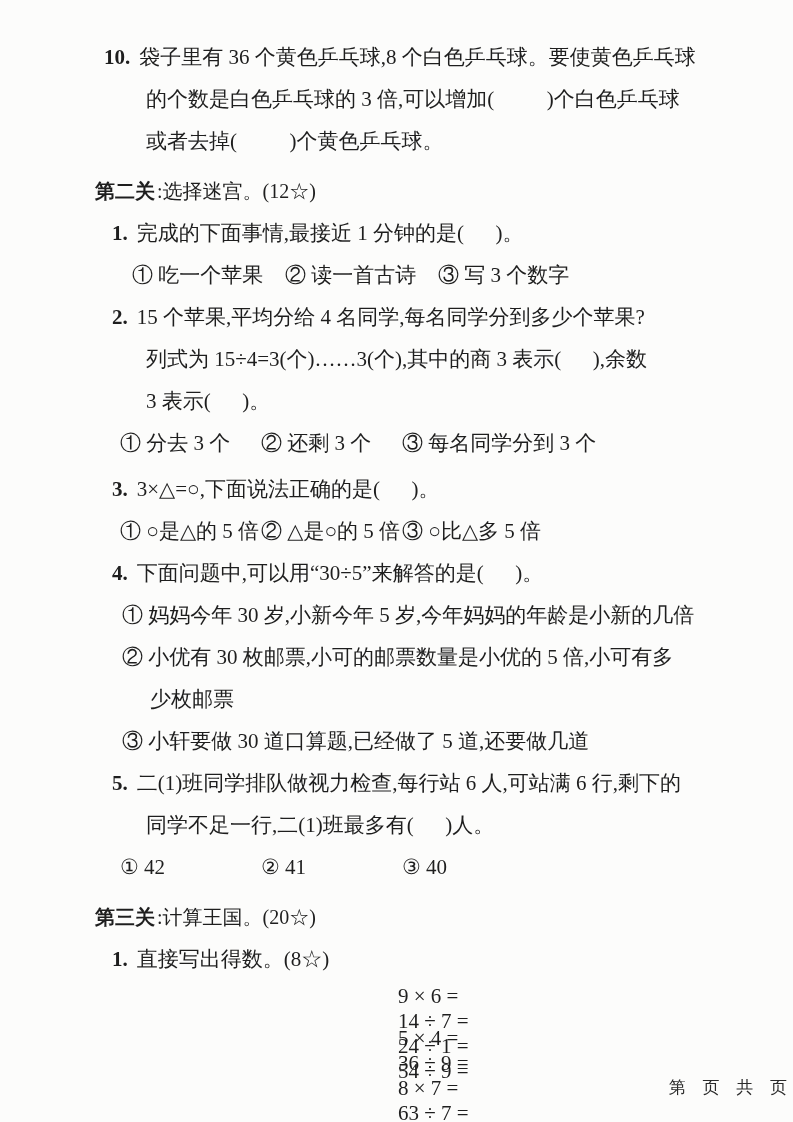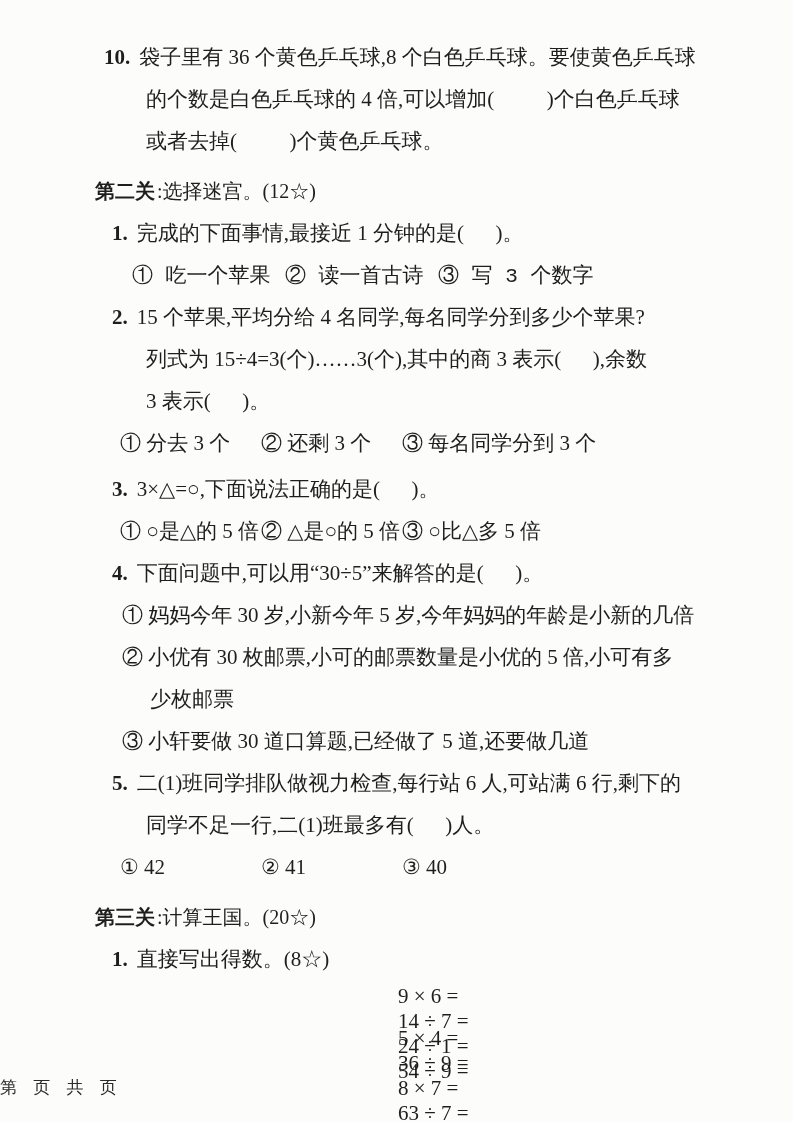--- a/index.html
+++ b/index.html
@@ -25,50 +25,50 @@
   .qnum {
     font-weight: 700;
     margin-right: 9px;
   }
   .q10-first   { padding-left: 104px; }
   .q-first     { padding-left: 112px; }
   .cont        { padding-left: 146px; }
   .sec-head    { padding-left: 95px; margin-top: 8px; font-size: 20px; }
   .sec-title   { font-weight: 700; font-family: "Liberation Sans", "DejaVu Sans", sans-serif; margin-right: 2px; }
   .mt4         { margin-top: 4px; }
-  .opts-q1     { padding-left: 132px; font-family: Liberation Mono, monospace; }
+  .opts-q1     { padding-left: 132px; }
   .opts-q1 .opt { display: inline-block; width: 153px; }
   .opts-q1 .opt:last-child { width: auto; }
   .opts-std    { padding-left: 120px; }
   .opts-std .opt { display: inline-block; width: 141px; }
   .opts-std .opt:last-child { width: auto; }
   .optline     { padding-left: 122px; }
   .opt-cont    { padding-left: 150px; }
   .calc        { padding-left: 125px; flex-direction: column; }
   .calc .expr  { display: inline-block; width: 122px; }
   .footer {
     position: absolute;
     left: 0; right: 0;
     top: 1076px;
-    text-align: left;
-    font-family: Liberation Serif, serif;
+    text-align: right;
+    font-family: Liberation Sans, sans-serif;
     font-size: 17px;
     letter-spacing: 6px;
     color: #2a2a2a;
   }
 </style>
 </head>
 <body>
 
 <div class="page">
 
   <div class="line q10-first">
     <span class="qnum">10.</span><span>袋子里有 36 个黄色乒乓球,8 个白色乒乓球。要使黄色乒乓球</span>
   </div>
-  <div class="line cont">的个数是白色乒乓球的 4 倍,可以增加(          )个白色乒乓球</div>
+  <div class="line cont">的个数是白色乒乓球的 3 倍,可以增加(          )个白色乒乓球</div>
   <div class="line cont">或者去掉(          )个黄色乒乓球。</div>
 
   <div class="line sec-head">
     <span class="sec-title">第二关</span><span>:选择迷宫。(12☆)</span>
   </div>
 
   <div class="line q-first">
     <span class="qnum">1.</span><span>完成的下面事情,最接近 1 分钟的是(      )。</span>
   </div>
   <div class="line opts-q1">

